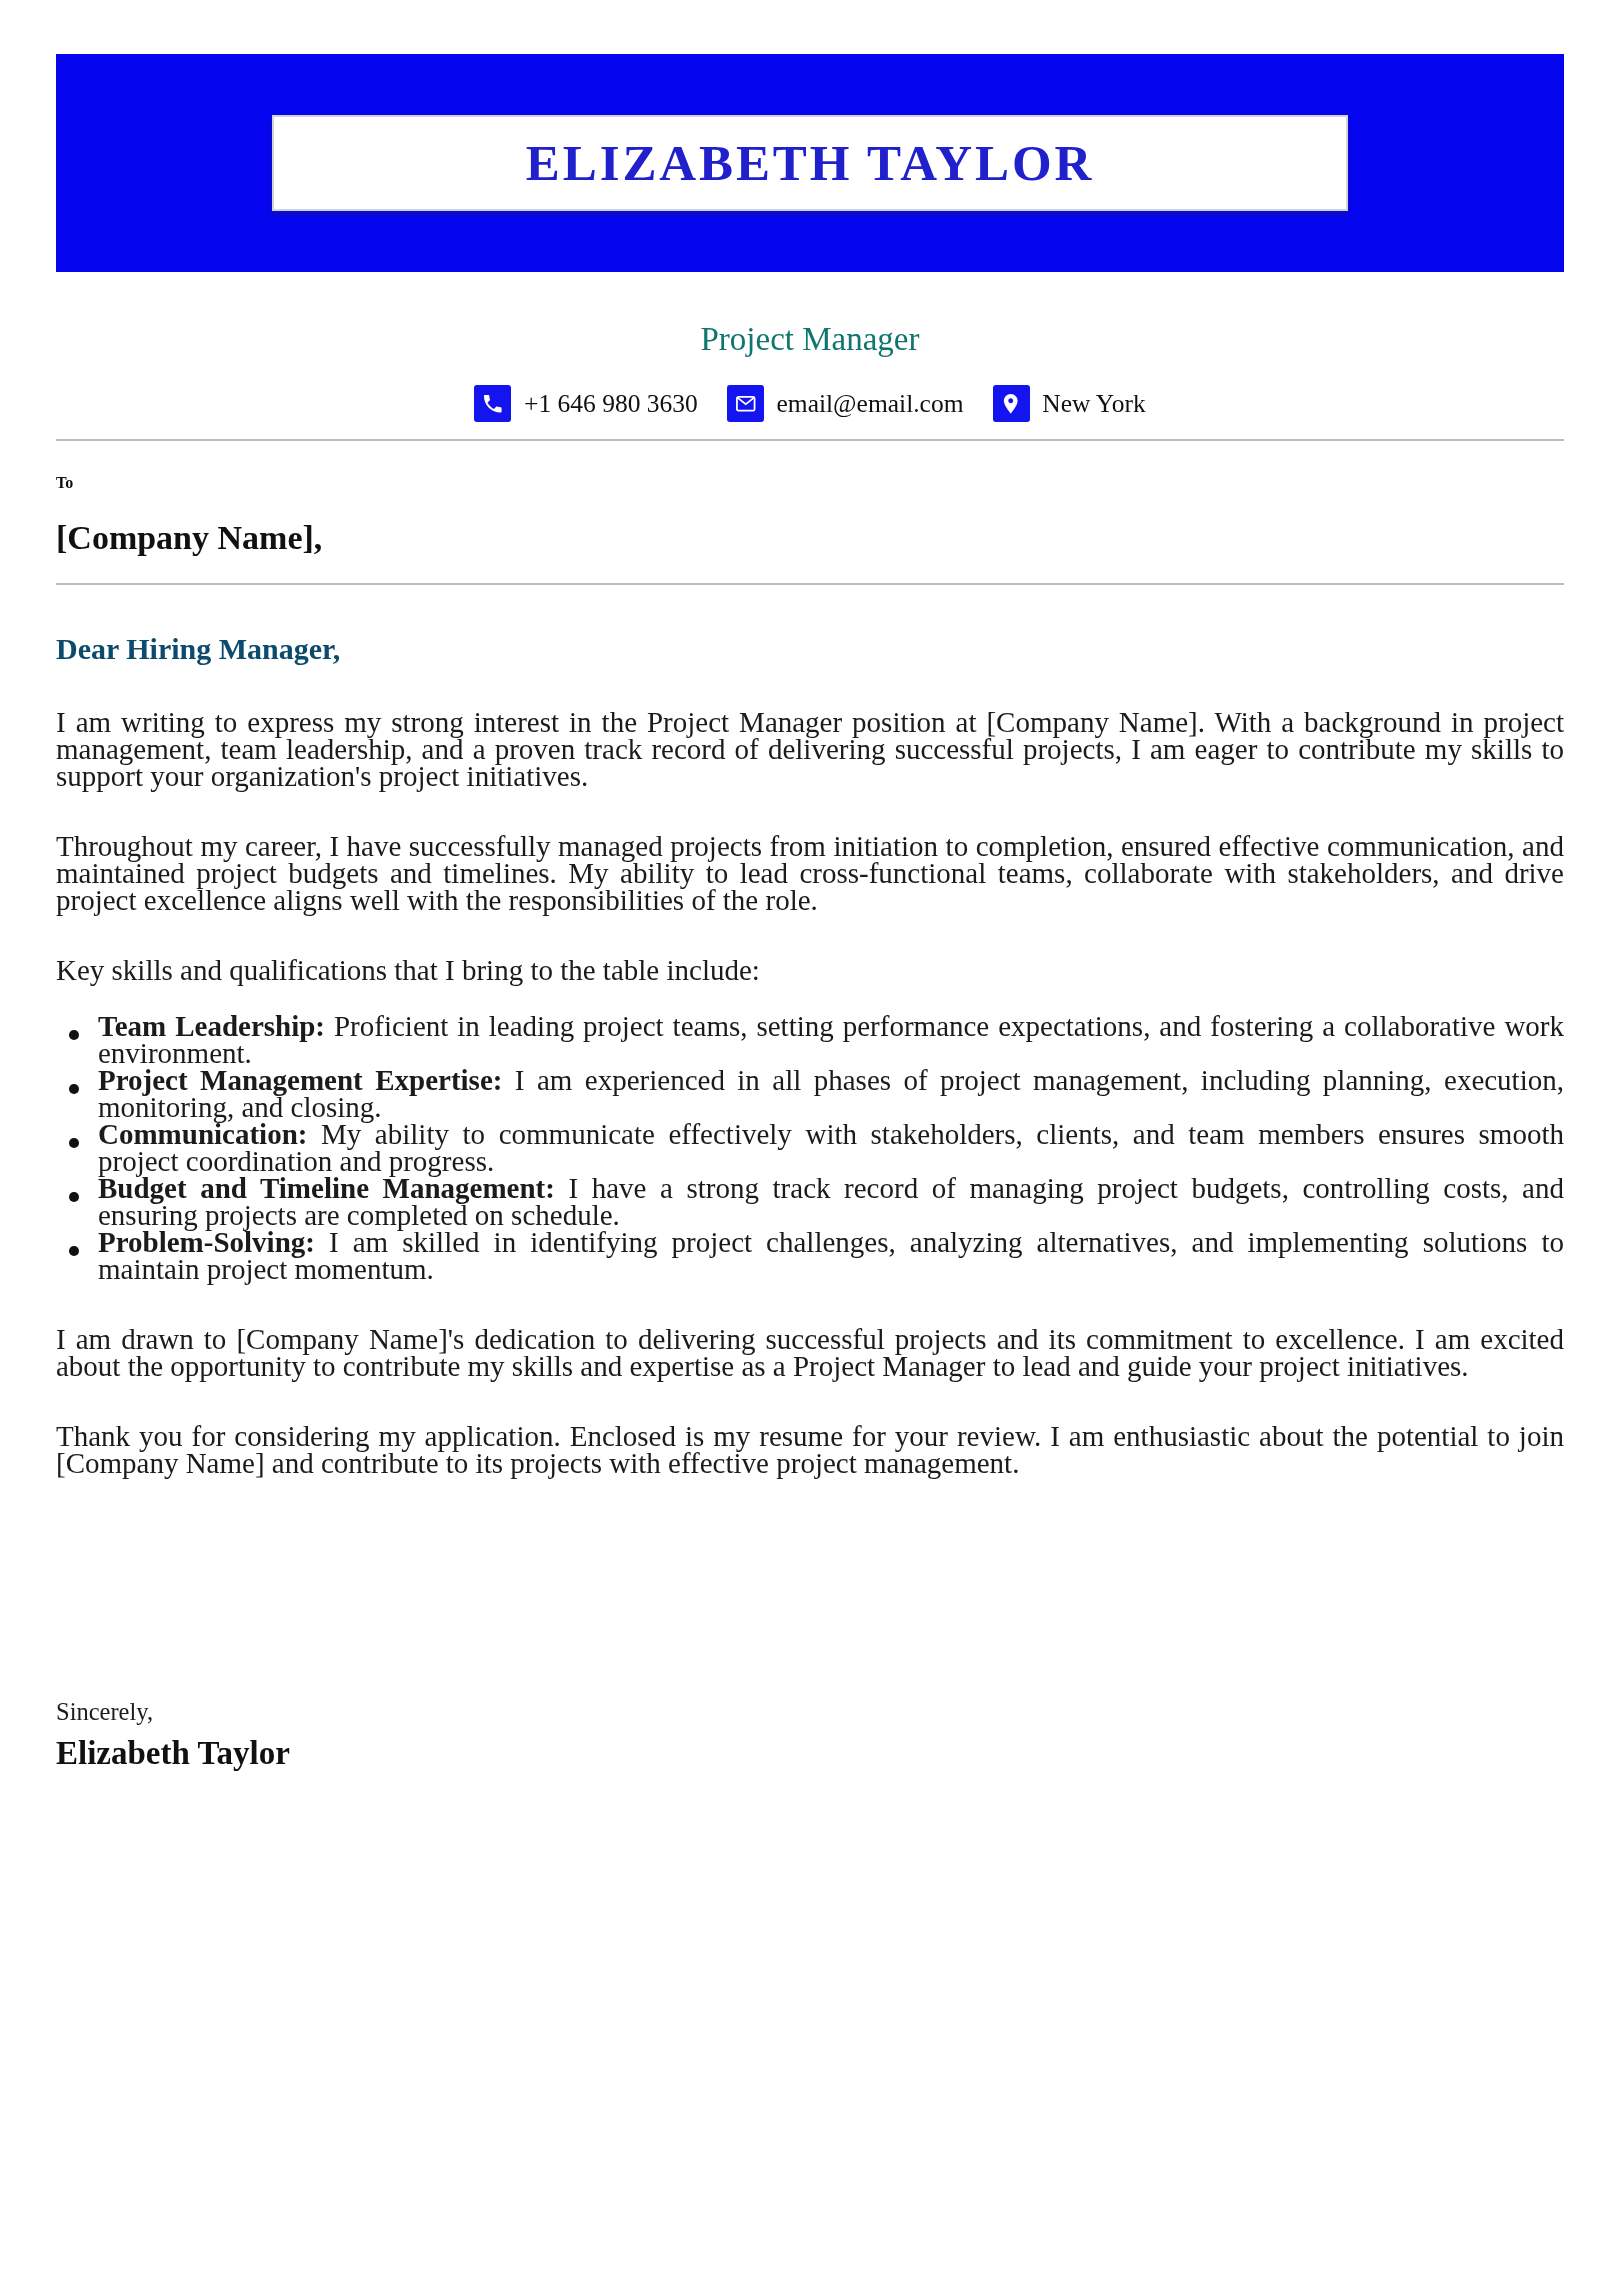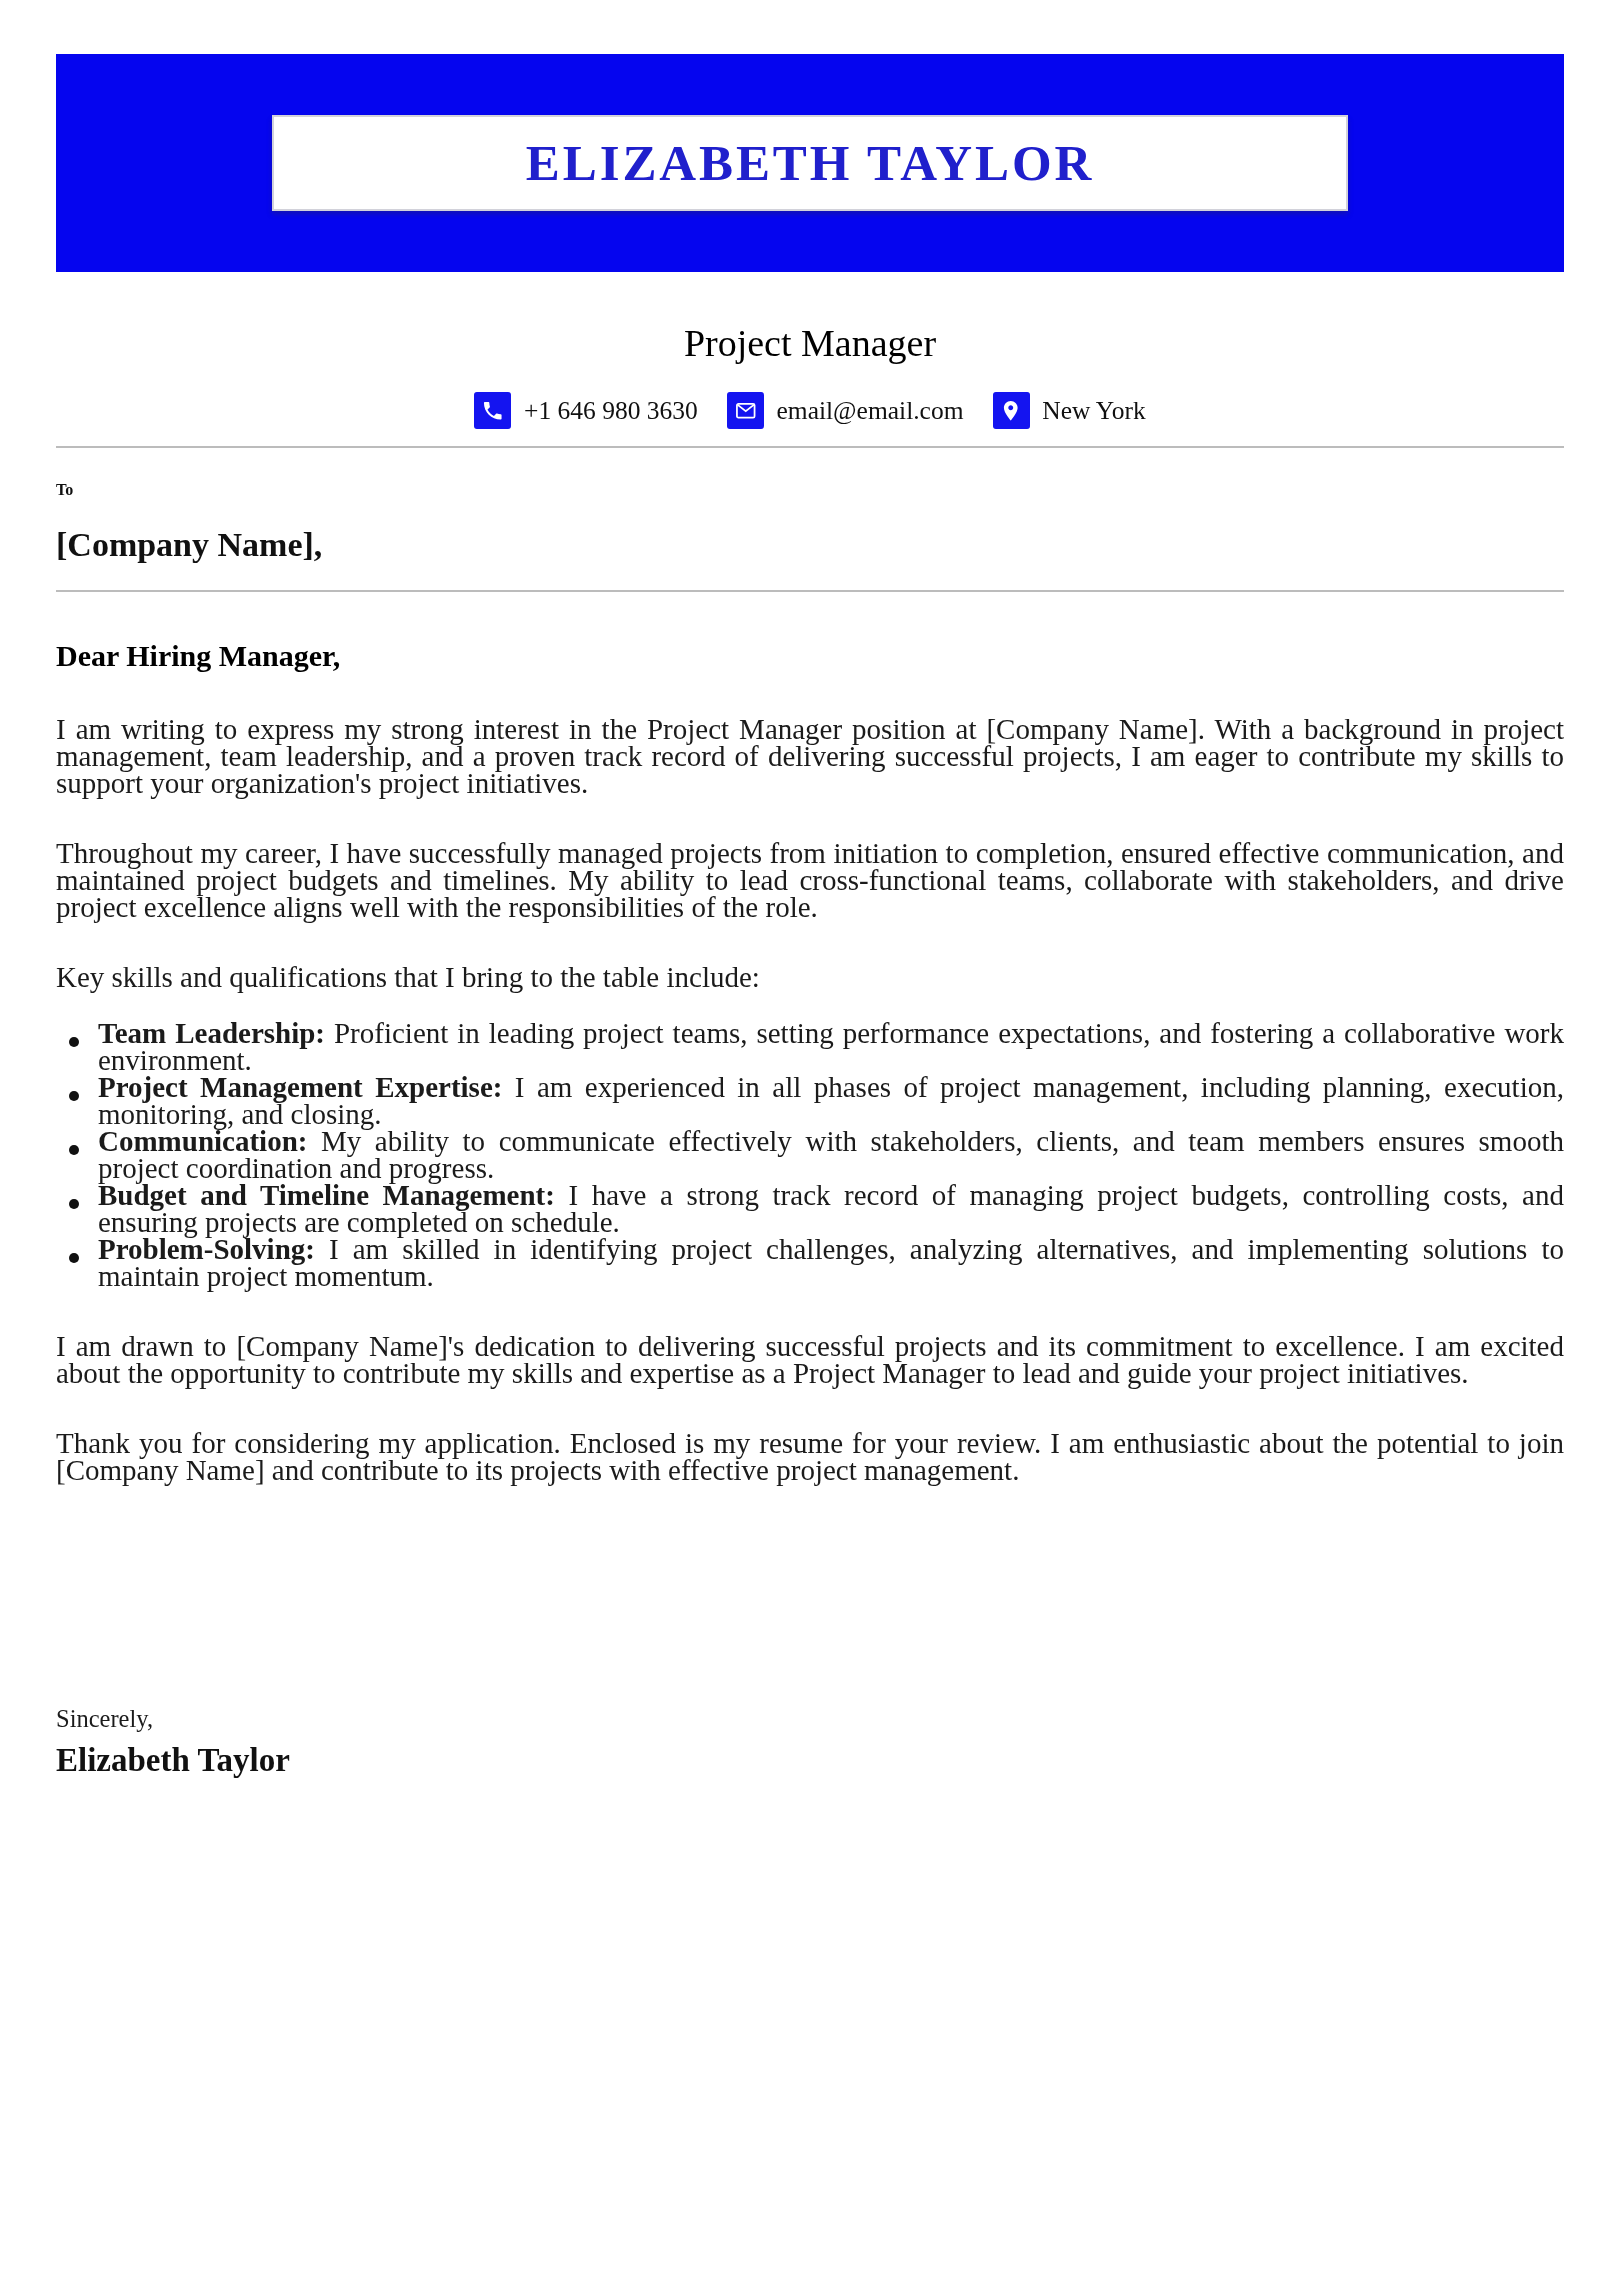--- a/index.html
+++ b/index.html
@@ -29,22 +29,22 @@
   .name {
     font-size:51px; font-weight:bold;
     letter-spacing:2.9px;
     color:var(--name-blue,#2020cc);
     white-space:nowrap;
   }
   
   .subtitle {
     margin-top:49px;
     text-align:center;
-    font-size:38px;
-    color:#000000;
+    font-size:33px;
+    color:#0f766e;
   }
   .contact-row {
     margin-top:27.4px;
     display:flex; justify-content:center; align-items:center;
     gap:29px;
   }
   .contact-item { display:flex; align-items:center; gap:12.7px; font-size:25.5px; color:#101010; }
   .icon-box {
     width:37px; height:37px;
     background:var(--icon-blue,#1414f0);
@@ -58,21 +58,21 @@
     border:none;
     border-top:2.9px solid #bcbcbc;
     margin:16.7px 56px 0 56px;
     height:0;
   }
   .rule.second { margin-top:25.5px; }
   
   .recipient { margin:33px 56px 0 56px; }
   .to-label { font-weight:bold; font-size:16px; color:#111; }
   .company  { font-weight:bold; font-size:34px; margin-top:27px; color:#111; }
-  .salutation { margin:47px 56px 0 56px; font-weight:bold; font-size:30px; color:#000000; }
+  .salutation { margin:47px 56px 0 56px; font-weight:bold; font-size:30px; color:#0c4a6e; }
   
   .letter-body {
     margin:7.8px 56px 0 56px;
     font-size:29px;
     line-height:27px;
     text-align:justify;
   }
   .letter-body p { margin-top:43px; }
   ul.skills { margin-top:29px; padding-left:42px; list-style:none; }
   ul.skills li { position:relative; text-align:justify; }

